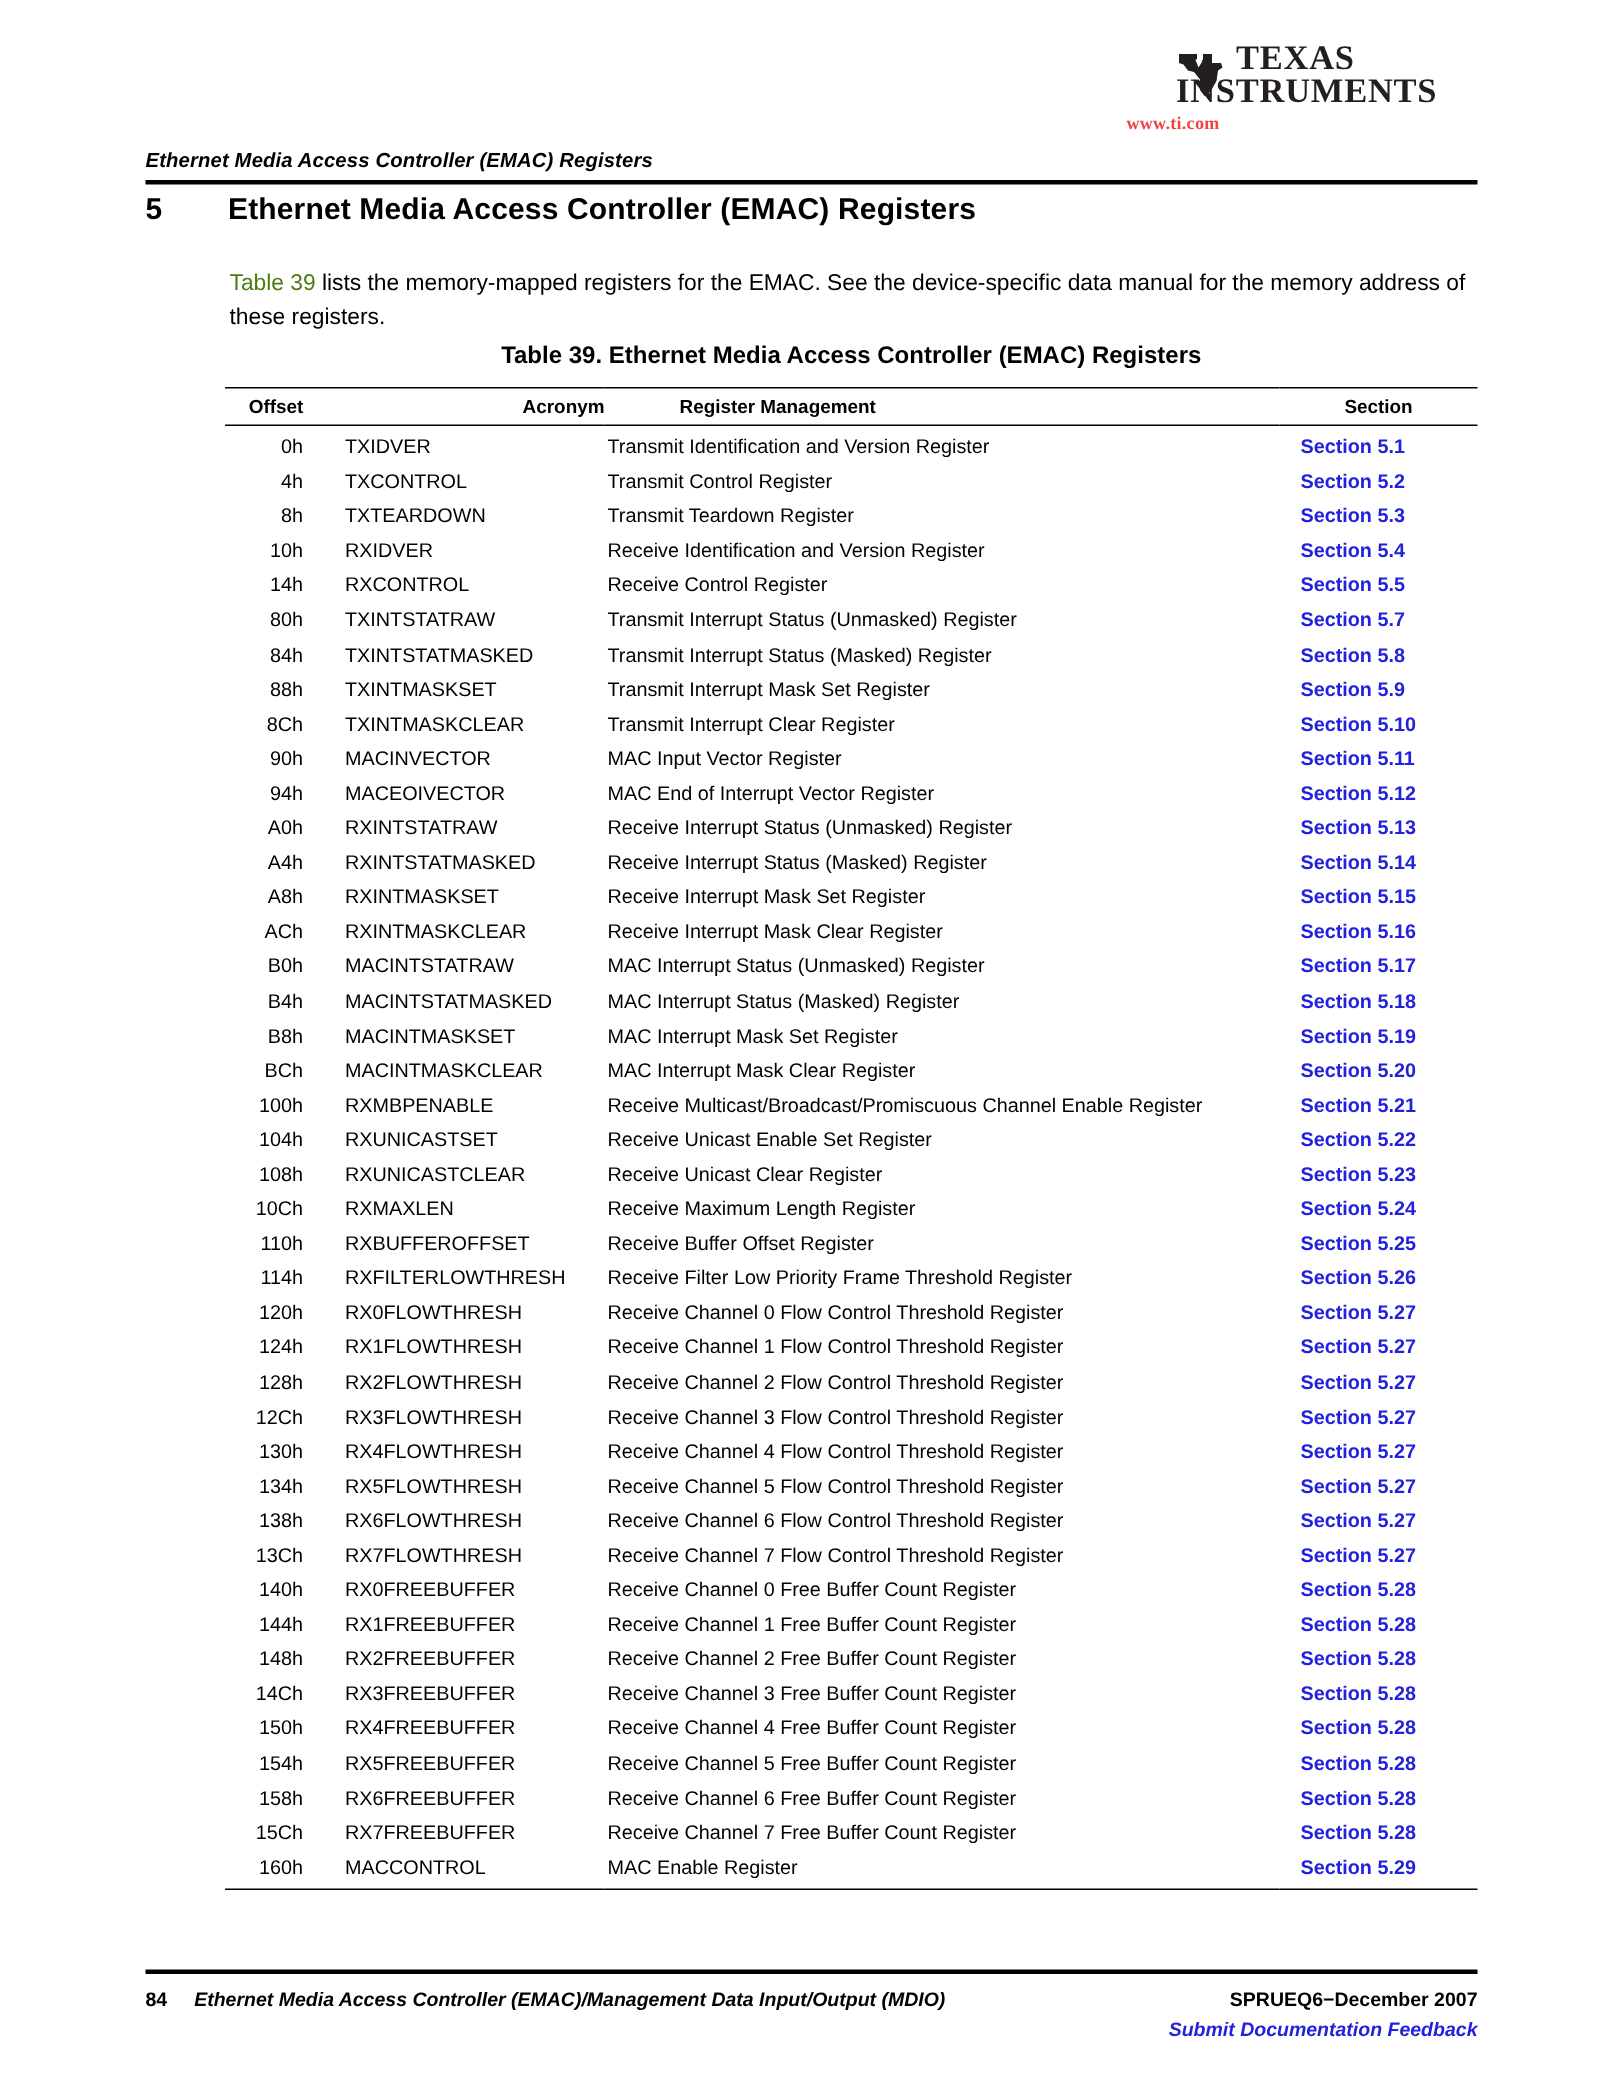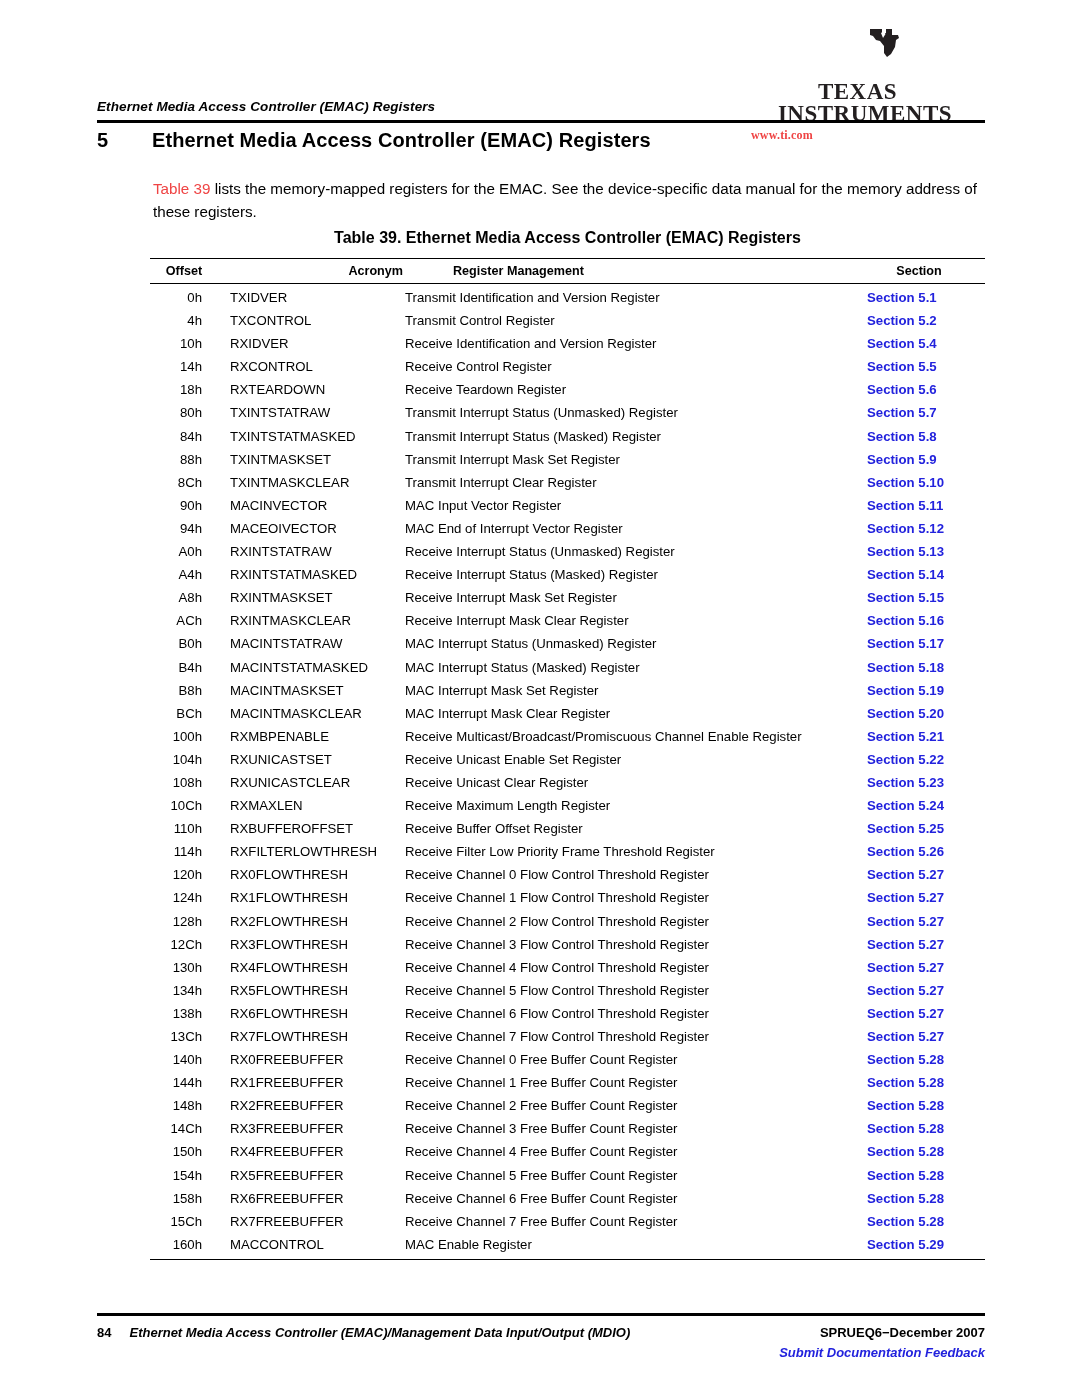--- a/index.html
+++ b/index.html
@@ -26,22 +26,21 @@
   .ti-logo {
     position: absolute;
     right: 95px;
     top: 28px;
     width: 200px;
     text-align: left;
   }
   .ti-logo-row {
     display: flex;
     align-items: center;
-    gap: 23px;
-    flex-direction: column;
+    gap: 7px;
   }
   .ti-state {
     width: 32px;
     height: 30px;
     flex: 0 0 auto;
     display: block;
   }
   .ti-wordmark {
     display: block;
     line-height: 0.96;
@@ -110,21 +109,21 @@
   .intro {
     position: absolute;
     left: 153px;
     top: 162px;
     width: 832px;
     font-size: 15.2px;
     line-height: 23px;
     color: #000;
   }
   .link {
-    color: #ef4444;
+    color: #4d7c0f;
   }
 
   
   .table-caption {
     position: absolute;
     left: 150px;
     top: 229px;
     width: 835px;
     text-align: center;
     font-size: 16px;
@@ -288,36 +287,36 @@
         <td class="td-desc">Transmit Identification and Version Register</td>
         <td class="td-section">Section 5.1</td>
       </tr>
       <tr>
         <td class="td-offset">4h</td>
         <td class="td-acronym">TXCONTROL</td>
         <td class="td-desc">Transmit Control Register</td>
         <td class="td-section">Section 5.2</td>
       </tr>
       <tr>
+        <td class="td-offset">8h</td>
+        <td class="td-acronym">TXTEARDOWN</td>
+        <td class="td-desc">Transmit Teardown Register</td>
+        <td class="td-section">Section 5.3</td>
+      </tr>
+      <tr>
         <td class="td-offset">10h</td>
         <td class="td-acronym">RXIDVER</td>
         <td class="td-desc">Receive Identification and Version Register</td>
         <td class="td-section">Section 5.4</td>
       </tr>
       <tr>
         <td class="td-offset">14h</td>
         <td class="td-acronym">RXCONTROL</td>
         <td class="td-desc">Receive Control Register</td>
         <td class="td-section">Section 5.5</td>
-      </tr>
-      <tr>
-        <td class="td-offset">18h</td>
-        <td class="td-acronym">RXTEARDOWN</td>
-        <td class="td-desc">Receive Teardown Register</td>
-        <td class="td-section">Section 5.6</td>
       </tr>
       <tr>
         <td class="td-offset">80h</td>
         <td class="td-acronym">TXINTSTATRAW</td>
         <td class="td-desc">Transmit Interrupt Status (Unmasked) Register</td>
         <td class="td-section">Section 5.7</td>
       </tr>
       <tr>
         <td class="td-offset">84h</td>
         <td class="td-acronym">TXINTSTATMASKED</td>

